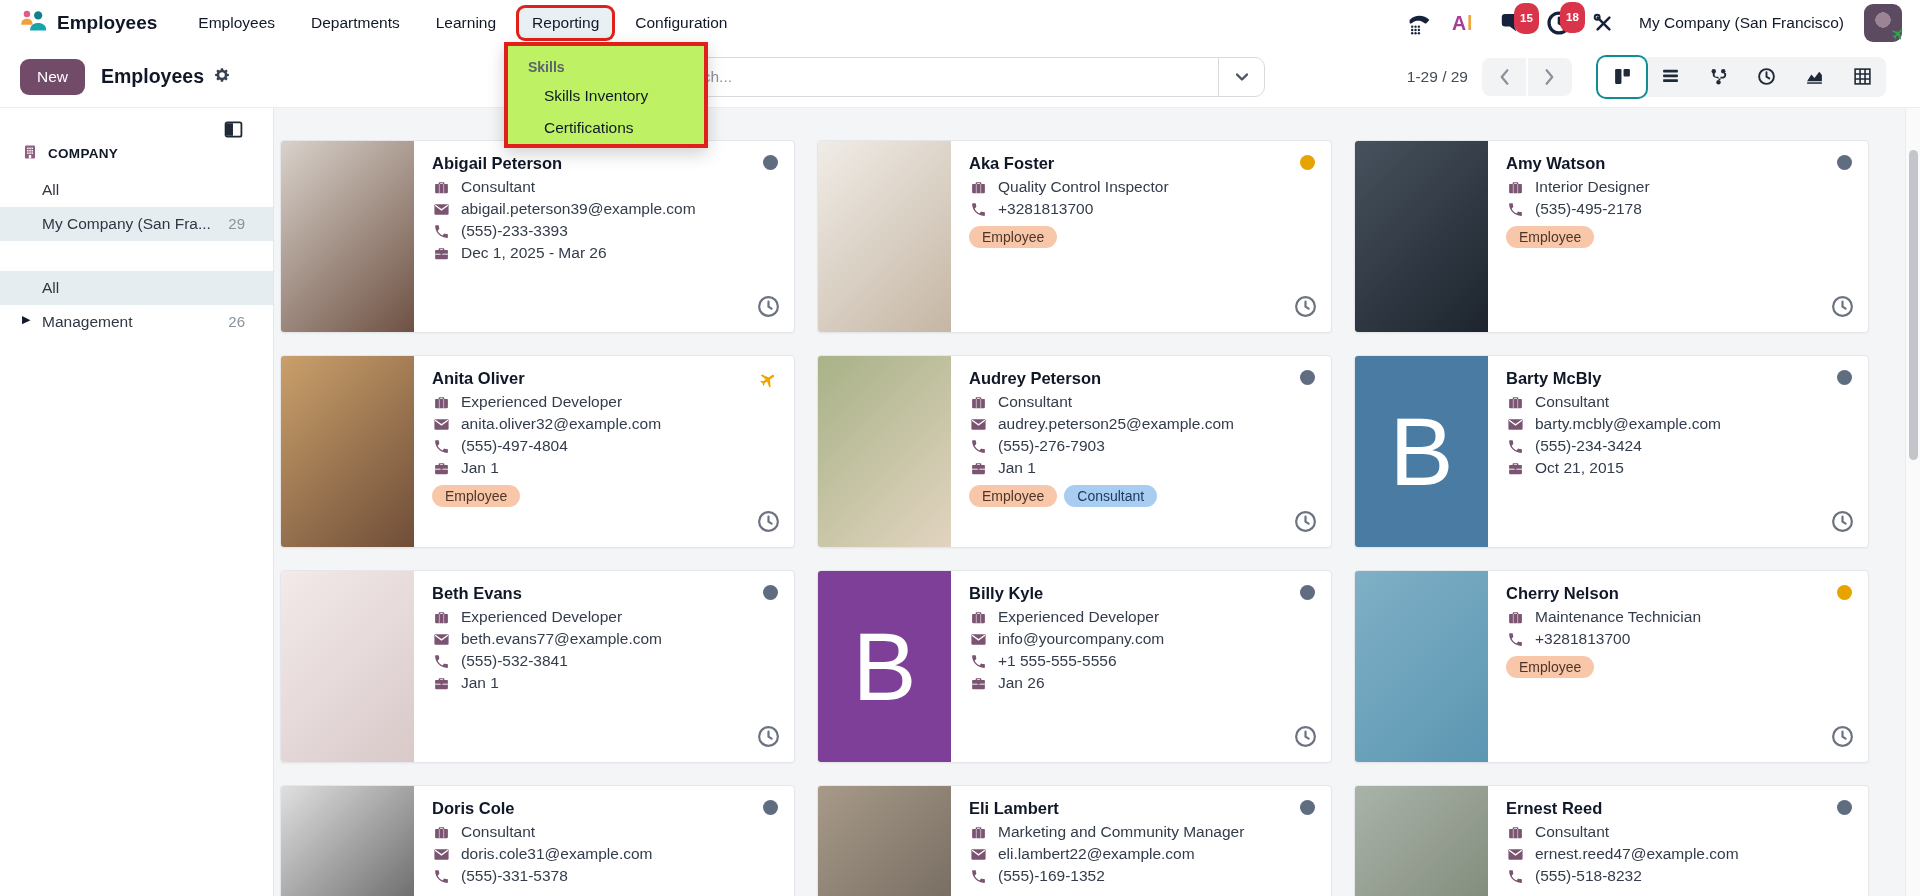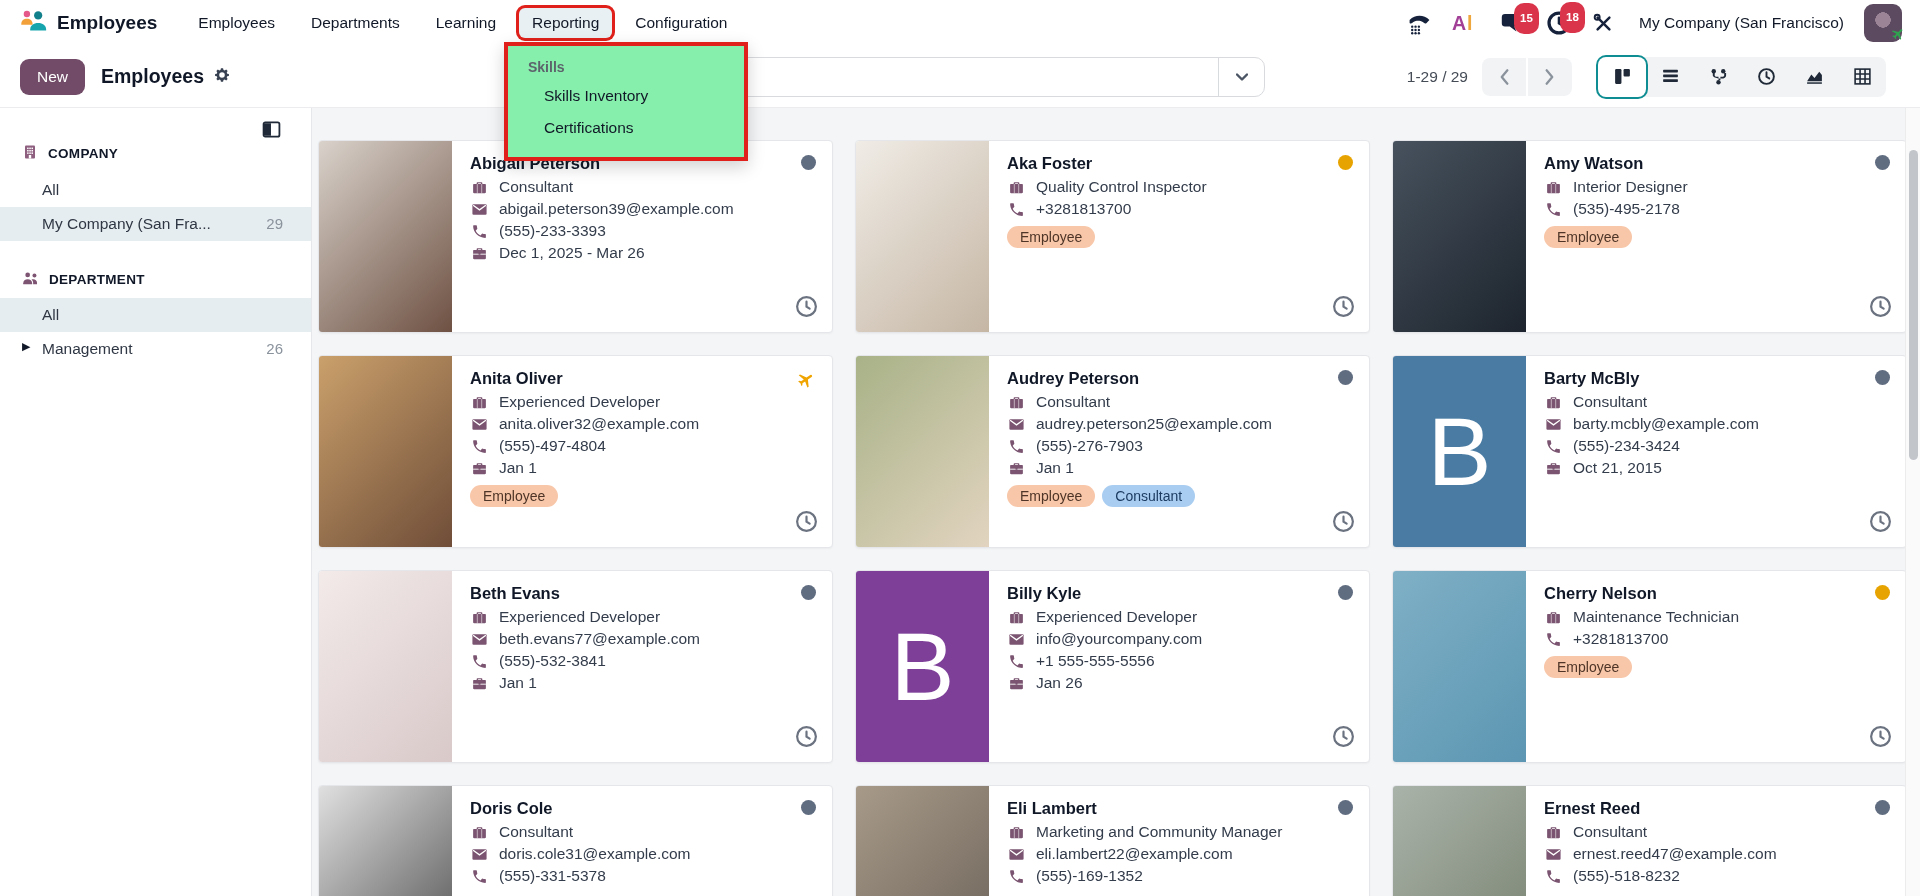--- a/index.html
+++ b/index.html
@@ -40,21 +40,21 @@
   .pager-arrows button { width:44px; height:38px; border:none; background:#f2f3f5; cursor:pointer; display:flex; align-items:center; justify-content:center; }
   .pager-arrows button:first-child { border-radius:8px 0 0 8px; }
   .pager-arrows button:last-child { border-radius:0 8px 8px 0; }
   .view-switcher { display:flex; background:#f2f3f5; border-radius:8px; }
   .view-switcher button { width:48px; height:40px; border:none; background:transparent; cursor:pointer;
     display:flex; align-items:center; justify-content:center; }
   .view-switcher button.active { background:#fff; box-shadow:0 0 0 2px var(--view-active); border-radius:8px; }
 
   
   .main { display:flex; height:788px; }
-  .sidebar { width:312px; flex-shrink:0; background:#fff; border-right:1px solid #e5e7ea; position:relative; padding:36px 0 0 0; }
+  .sidebar { width:274px; flex-shrink:0; background:#fff; border-right:1px solid #e5e7ea; position:relative; padding:36px 0 0 0; }
   .panel-toggle { position:absolute; top:12px; right:30px; cursor:pointer; }
   .sb-section { margin-bottom:30px; }
   .sb-header { display:flex; align-items:center; gap:10px; padding:0 20px 10px 22px; font-size:13.5px; font-weight:700;
     letter-spacing:.3px; color:#101828; }
   .sb-item { display:flex; font-size:15.5px; color:#2f3744; padding:8px 28px 8px 42px; cursor:pointer; }
   .sb-item.active { background:#e6edf0; }
   .sb-item .count { margin-left:auto; color:#8a929c; font-size:15px; }
   .sb-item .caret { margin-left:-20px; width:20px; color:#111827; font-size:11px; }
 
   .kanban-wrap { flex:1; background:#f4f5f7; overflow:hidden; position:relative; }
@@ -72,25 +72,25 @@
   .row .r-text { font-size:15.5px; color:#333c4b; }
   .tags { display:flex; gap:7px; margin-top:8px; }
   .tag { font-size:14px; font-weight:400; padding:3px 13px; border-radius:999px; }
   .tag.employee { background:var(--tag-employee); color:#4e3527; }
   .tag.consultant { background:var(--tag-consultant); color:#1d3c61; }
   .status { position:absolute; top:14px; right:16px; }
   .status .dot { display:block; width:15px; height:15px; border-radius:50%; }
   .activity-btn { position:absolute; bottom:10px; right:13px; background:none; border:none; cursor:pointer; }
 
   
-  .dropdown { position:absolute; left:504px; top:42px; width:244px; z-index:50;
-    background:#86efac; border:4px solid var(--annotation); box-shadow:0 6px 16px rgba(0,0,0,.18); }
+  .dropdown { position:absolute; left:504px; top:42px; width:204px; z-index:50;
+    background:#bef264; border:4px solid var(--annotation); box-shadow:0 6px 16px rgba(0,0,0,.18); }
   .dd-section { font-size:14px; font-weight:700; color:#5c636b; padding:13px 0 5px 20px; }
   .dd-item { font-size:15.5px; color:#111827; padding:7px 0 7px 36px; cursor:pointer; }
-  .dd-item:last-child { padding-bottom:20px; }
+  .dd-item:last-child { padding-bottom:7px; }
 
   
   .scrollbar { position:absolute; right:0; top:108px; width:15px; height:788px; background:#fafafa; border-left:1px solid #ececec; z-index:5; }
   .scroll-thumb { position:absolute; left:3px; top:42px; width:9px; height:310px; background:#c2c6cb; border-radius:5px; }
 </style>
 </head>
 <body>
 
 <header class="navbar">
   <div class="brand">
@@ -275,29 +275,20 @@
           </div>
           <div class="sb-item">
             <span>All</span>
           </div>
           <div class="sb-item active">
             <span>My Company (San Fra...</span>
             <span class="count">29</span>
           </div>
         </div>
         <div class="sb-section">
-          <div class="sb-header">
-            <span><svg viewBox="0 0 18 14" width="17" height="14" fill="#7d5472">
-                <circle cx="6" cy="3.8" r="2.5"></circle>
-                <path d="M1.3 12.5c0-2.6 2.1-4.2 4.7-4.2s4.7 1.6 4.7 4.2v1H1.3z"></path>
-                <circle cx="13.2" cy="4.3" r="2.1"></circle>
-                <path d="M11.8 13.5v-1c0-1.7-.6-3-1.7-3.8.5-.3 1.1-.4 1.7-.4 2.3 0 4.1 1.4 4.1 3.6v1.6h-4.1z"></path>
-              </svg></span>
-            <span>DEPARTMENT</span>
-          </div>
           <div class="sb-item active">
             <span>All</span>
           </div>
           <div class="sb-item">
             <span class="caret">▶</span>
             <span>Management</span>
             <span class="count">26</span>
           </div>
         </div>
       </div>

